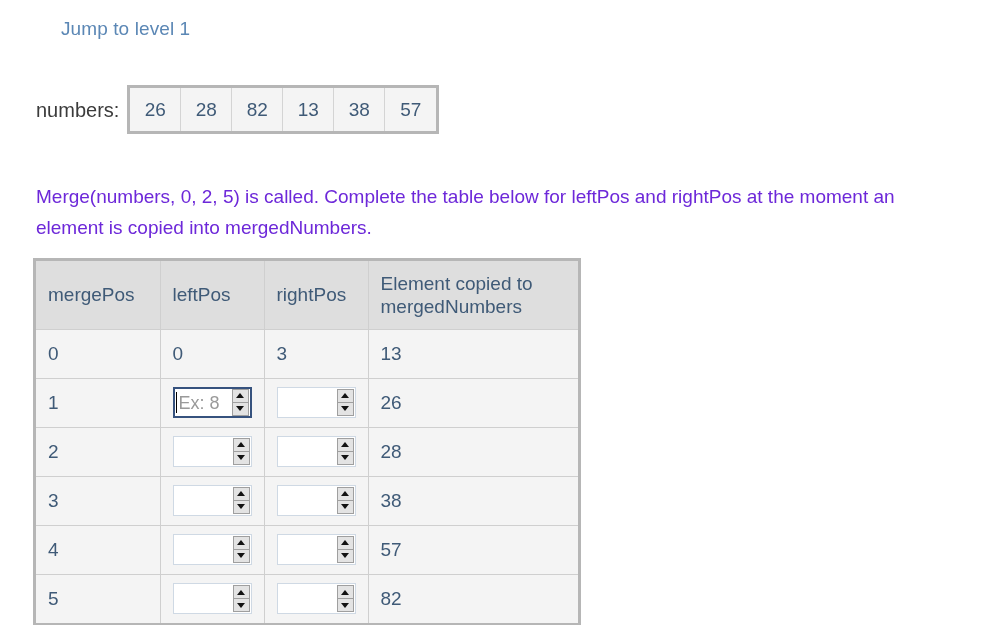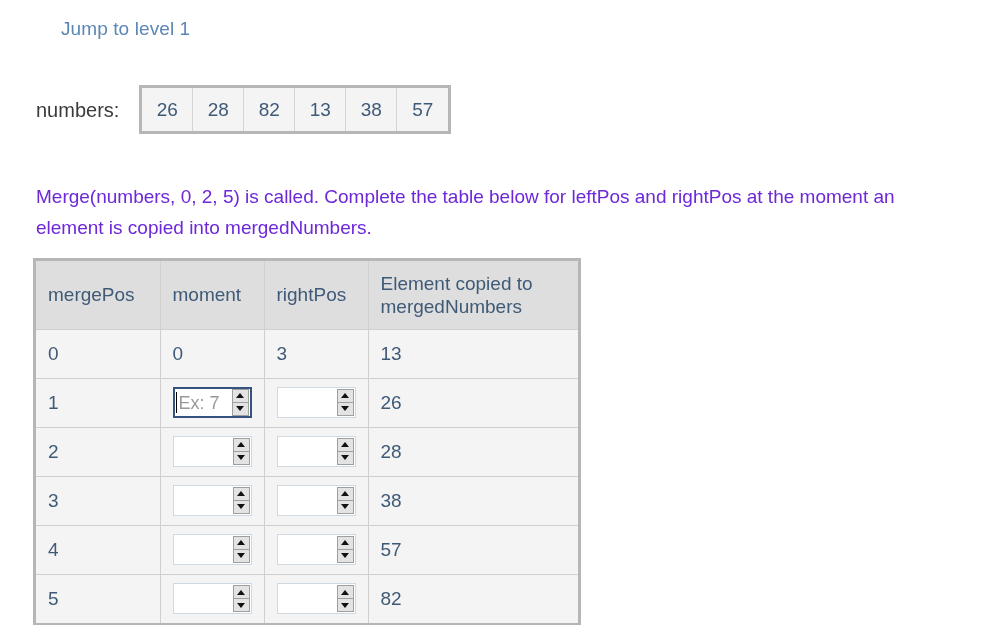--- a/index.html
+++ b/index.html
@@ -40,21 +40,21 @@
     position: absolute;
     left: 36px;
     top: 85px;
     display: flex;
     align-items: center;
   }
   .numbers-label {
     font-size: 20px;
     line-height: 24px;
     color: #3b3b3b;
-    margin-right: 20px;
+    margin-right: 8px;
     white-space: nowrap;
   }
   .numbers-array {
     display: flex;
     border: 3px solid #b6b6b6;
     background: #f4f4f4;
   }
   .numbers-cell {
     width: 51px;
     height: 43px;
@@ -232,41 +232,41 @@
       </div>
   </div>
 
   <p class="prompt">Merge(numbers, 0, 2, 5) is called. Complete the table below for leftPos and rightPos at the moment an element is copied into mergedNumbers.</p>
 
   <div class="merge-table-wrap">
     <table class="merge-table">
       <thead>
         <tr>
           <th class="col-mergepos">mergePos</th>
-          <th class="col-leftpos">moment</th>
+          <th class="col-leftpos">leftPos</th>
           <th class="col-rightpos">rightPos</th>
           <th class="col-element">
             <span>Element copied to</span><br>
             <span>mergedNumbers</span>
           </th>
         </tr>
       </thead>
       <tbody>
           <tr>
             <td>0</td>
             <td>0</td>
             <td>3</td>
             <td>13</td>
           </tr>
           <tr>
             <td>1</td>
             <td class="cell-input"><span class="spin focused">
                 <span class="spin-field">
                   <span class="caret"></span>
-                  <span class="spin-value">Ex: 7</span>
+                  <span class="spin-value">Ex: 8</span>
                 </span>
                 <span class="spin-buttons">
                   <span class="spin-btn up">
                     <span class="arrow-up"></span>
                   </span>
                   <span class="spin-btn down">
                     <span class="arrow-down"></span>
                   </span>
                 </span>
               </span></td>

